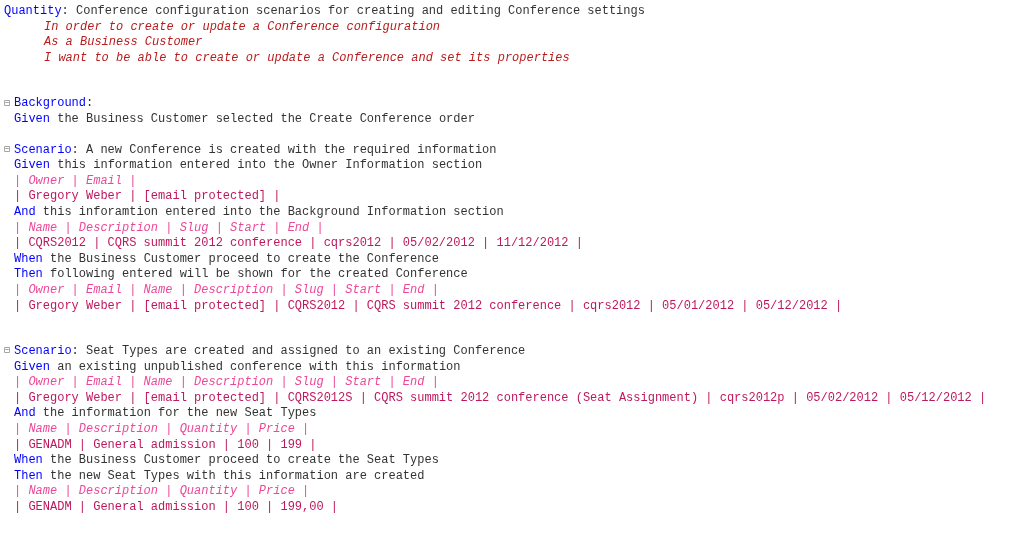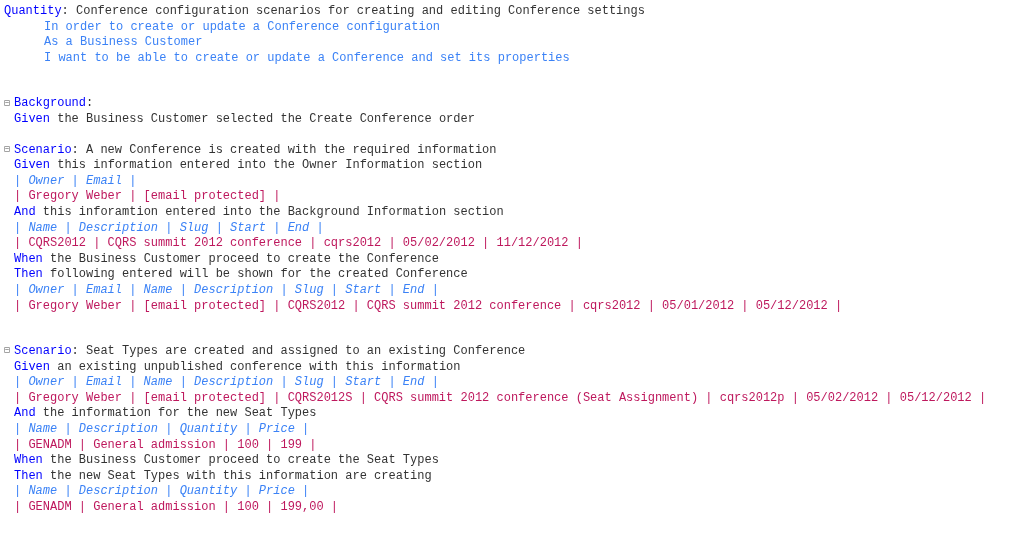--- a/index.html
+++ b/index.html
@@ -16,22 +16,22 @@
     font-size: 10px;
     display: inline-block;
     width: 10px;
     vertical-align: middle;
     cursor: pointer;
   }
   .line {
     padding-left: 10px;
   }
   .kw { color: #0000ff; }
-  .str-italic { color: #3b82f6; }
-  .var { font-style: italic; color: #3b82f6; }
+  .str-italic { font-style: italic; color: #b91c1c; }
+  .var { font-style: italic; color: #ec4899; }
   .val { color: #be185d; }
   .blank { height: 15px; }
   .indent2 { padding-left: 40px; }
 </style>
 </head>
 <body>
 
 <div><span class="kw">Quantity</span><span>:  Conference configuration scenarios for creating and editing Conference settings</span></div>
 <div class="indent2 str-italic">In order to create or update a Conference configuration</div>
 <div class="indent2 str-italic">As a Business Customer</div>
@@ -61,15 +61,15 @@
 <div class="blank"></div>
 
 <div><span class="marker">⊟</span><span class="kw">Scenario</span><span>: Seat Types are created and assigned to an existing Conference</span></div>
 <div class="line"><span class="kw">Given</span><span> an existing unpublished conference with this information</span></div>
 <div class="line var">| Owner         | Email                    | Name      | Description                                   | Slug      | Start      | End        |</div>
 <div class="line val">| Gregory Weber | [email protected] | CQRS2012S | CQRS summit 2012 conference (Seat Assignment) | cqrs2012p | 05/02/2012 | 05/12/2012 |</div>
 <div class="line"><span class="kw">And</span><span> the information for the new Seat Types</span></div>
 <div class="line var">| Name   | Description       | Quantity | Price |</div>
 <div class="line val">| GENADM | General admission | 100      | 199   |</div>
 <div class="line"><span class="kw">When</span><span> the Business Customer proceed to create the Seat Types</span></div>
-<div class="line"><span class="kw">Then</span><span> the new Seat Types with this information are creating</span></div>
+<div class="line"><span class="kw">Then</span><span> the new Seat Types with this information are created</span></div>
 <div class="line var">| Name   | Description       | Quantity | Price  |</div>
 <div class="line val">| GENADM | General admission | 100      | 199,00 |</div>
 
 </body></html>

